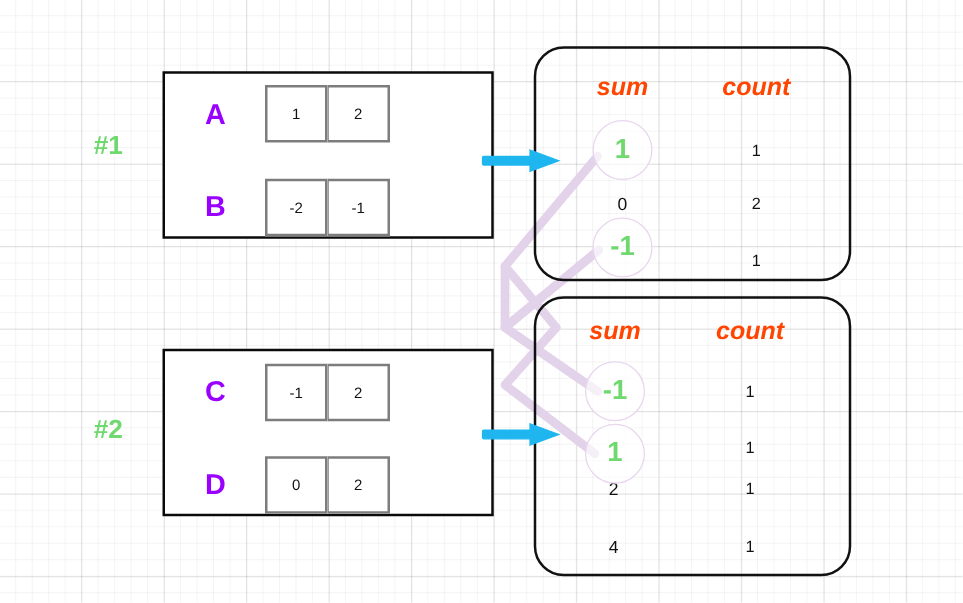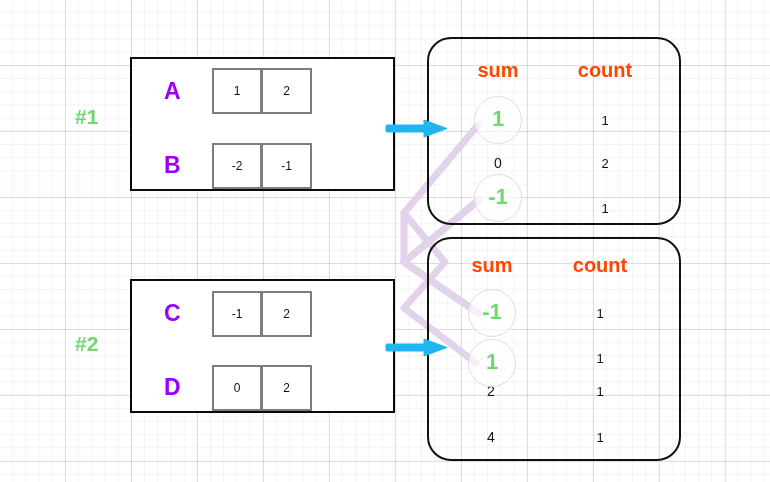--- a/index.html
+++ b/index.html
@@ -77,20 +77,21 @@
     z-index:3;
   }
   .col-head{
     position:absolute;
     font-size:20px;
     font-weight:bold;
     color:#ff4500;
     z-index:4;
     text-align:right;
     transform:translateX(-50%);
+    font-style:italic;
   }
   .val{
     position:absolute;
     font-size:14px;
     color:#111111;
     z-index:4;
     text-align:center;
     transform:translate(-50%,-50%);
     width:60px;
   }

